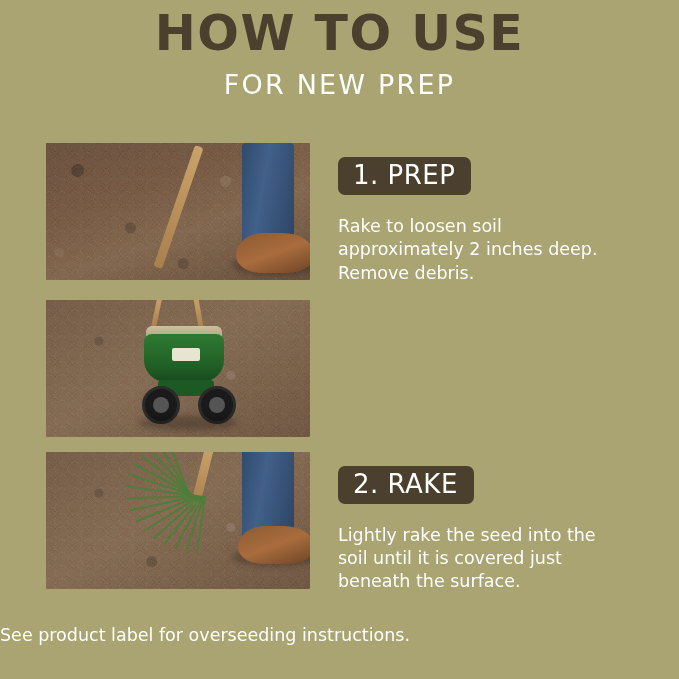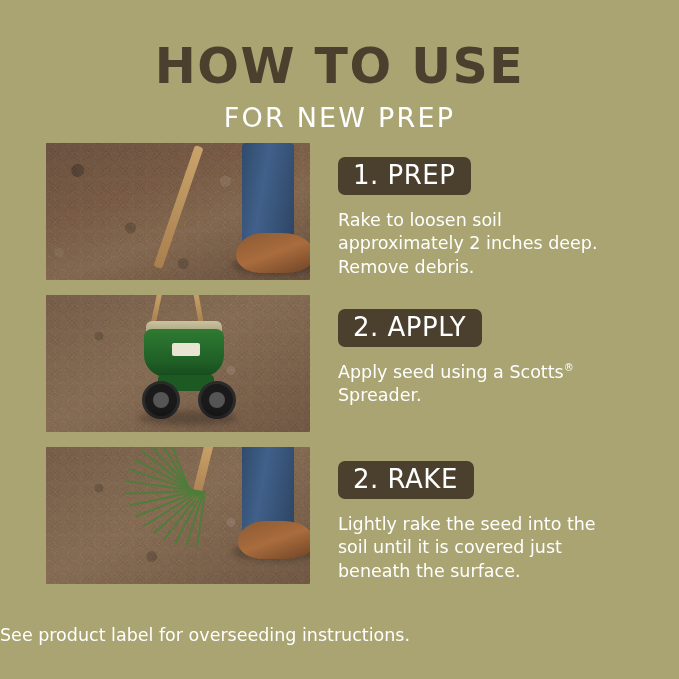--- a/index.html
+++ b/index.html
@@ -17,21 +17,21 @@
     position: relative;
     width: 679px;
     height: 679px;
     background: #a9a472;
     box-sizing: border-box;
   }
 
   
   .header {
     text-align: center;
-    padding-top: 41px;
+    padding-top: 8px;
   }
   .title {
     font-family: "DejaVu Sans", sans-serif;
     font-weight: bold;
     font-size: 49px;
     letter-spacing: 1.5px;
     color: #4b3f2d;
     line-height: 1.05;
     margin: 0;
   }
@@ -78,21 +78,21 @@
     letter-spacing: 0.5px;
     padding: 5px 16px 7px 15px;
     border-radius: 7px;
     line-height: 1;
     white-space: nowrap;
   }
   .desc {
     color: #ffffff;
     font-size: 17.5px;
     line-height: 1.33;
-    margin-top: 14px;
+    margin-top: 20px;
     max-width: 275px;
   }
   .sup {
     font-size: 10px;
     vertical-align: super;
   }
 
   .footer {
     position: absolute;
     left: 0;
@@ -240,24 +240,20 @@
         <div class="grain"></div>
         <div class="handle" style="left:108px;top:-4px;width:5px;height:34px;transform:rotate(12deg);"></div>
         <div class="handle" style="left:150px;top:-4px;width:5px;height:34px;transform:rotate(-10deg);"></div>
         <div class="spreader-seed" style="left:100px;top:26px;width:76px;height:14px;"></div>
         <div class="spreader-body" style="left:98px;top:34px;width:80px;height:48px;"></div>
         <div class="label-chip" style="left:126px;top:48px;width:28px;height:13px;"></div>
         <div style="position:absolute;left:112px;top:80px;width:56px;height:16px;background:#1d5a23;border-radius:4px;"></div>
         <div class="wheel" style="left:96px;top:86px;width:32px;height:32px;"></div>
         <div class="wheel" style="left:152px;top:86px;width:32px;height:32px;"></div>
         <div class="shadow" style="left:92px;top:116px;width:100px;height:14px;"></div>
-      </div>
-      <div class="step-text">
-        <div class="badge">2. APPLY</div>
-        <div class="desc"><span>Apply seed using a Scotts</span><span class="sup">®</span><span> Spreader.</span></div>
       </div>
     </div>
 
     <div class="step">
       <div class="photo">
         <div class="soil fine"></div>
         <div class="grain"></div>
         <div class="handle" style="left:152px;top:-6px;width:9px;height:60px;transform:rotate(14deg);"></div>
         <div class="jeans" style="left:196px;top:-4px;width:52px;height:94px;border-radius:4px 4px 8px 8px;"></div>
         <div class="shadow" style="left:186px;top:96px;width:86px;height:18px;"></div>

